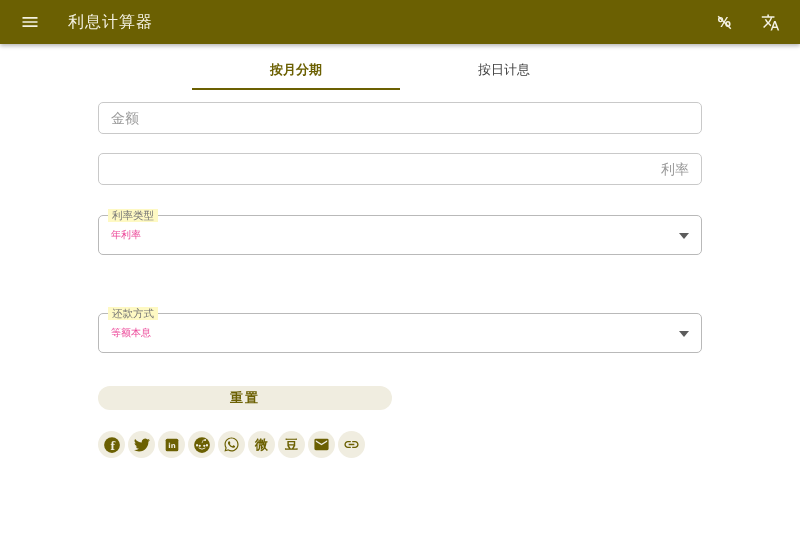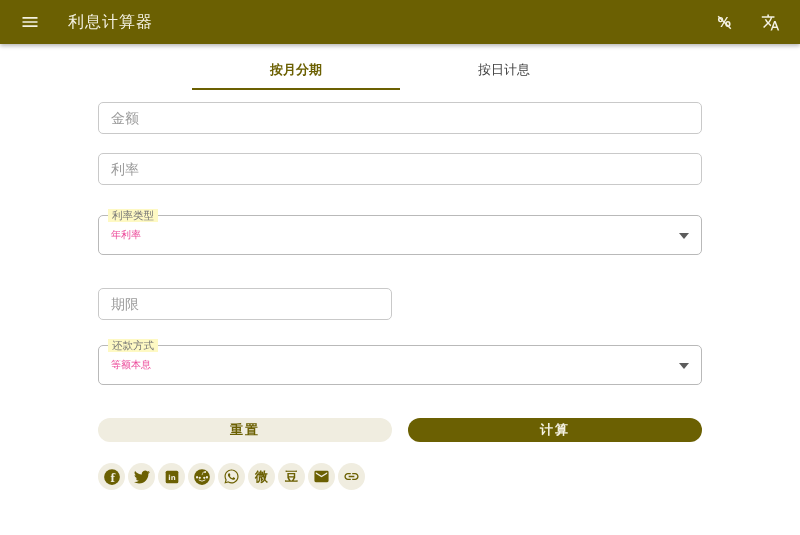--- a/index.html
+++ b/index.html
@@ -105,21 +105,21 @@
   .select-value{font-size:10px;color:#ec4899;}
   .caret{
     position:absolute;
     right:12px;top:17px;
     width:0;height:0;
     border-left:5px solid transparent;
     border-right:5px solid transparent;
     border-top:6px solid #5c5c5c;
   }
   .mt-amount{margin-top:12px;}
-  .mt-rate{margin-top:19px;}
+  .mt-rate{margin-top:19px;text-align:right;}
   .mt-ratetype{margin-top:30px;}
   .mt-termrow{margin-top:33px;}
   .mt-repay{margin-top:25px;}
   .row{display:flex;justify-content:space-between;}
   .half{width:294px;}
   
   .actions{
     margin-top:33px;
     display:flex;
     justify-content:space-between;
@@ -201,32 +201,30 @@
 
   <input class="text-field mt-rate" type="text" placeholder="利率" style="">
 
   <div class="select-field mt-ratetype">
     <span class="notch-label">利率类型</span>
     <span class="select-value">年利率</span>
     <span class="caret"></span>
   </div>
 
   <div class="row mt-termrow">
-    <input class="text-field half" type="text" placeholder="期限" style="">
   </div>
 
   <div class="select-field mt-repay">
     <span class="notch-label">还款方式</span>
     <span class="select-value">等额本息</span>
     <span class="caret"></span>
   </div>
 
   <div class="actions">
     <button class="btn reset">重置</button>
-    <button class="btn calc">计算</button>
   </div>
 
   
   <div class="share">
 
     <button class="share-btn">
       <svg width="18" height="18" viewBox="0 0 24 24">
         <circle cx="12" cy="12" r="10.5" fill="currentColor"></circle>
         <text class="neg" x="12.8" y="18" font-size="13.5" font-weight="bold" text-anchor="middle" font-family="DejaVu Serif, serif">f</text>
       </svg>

